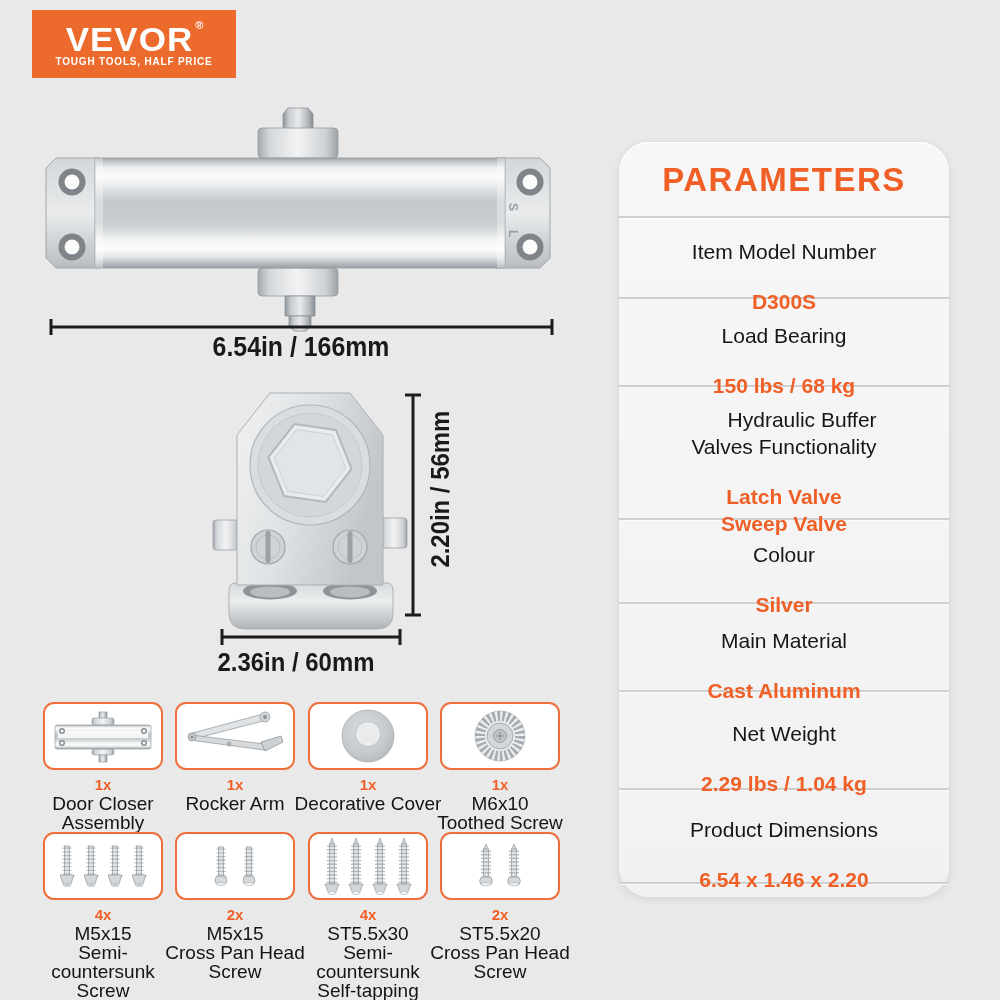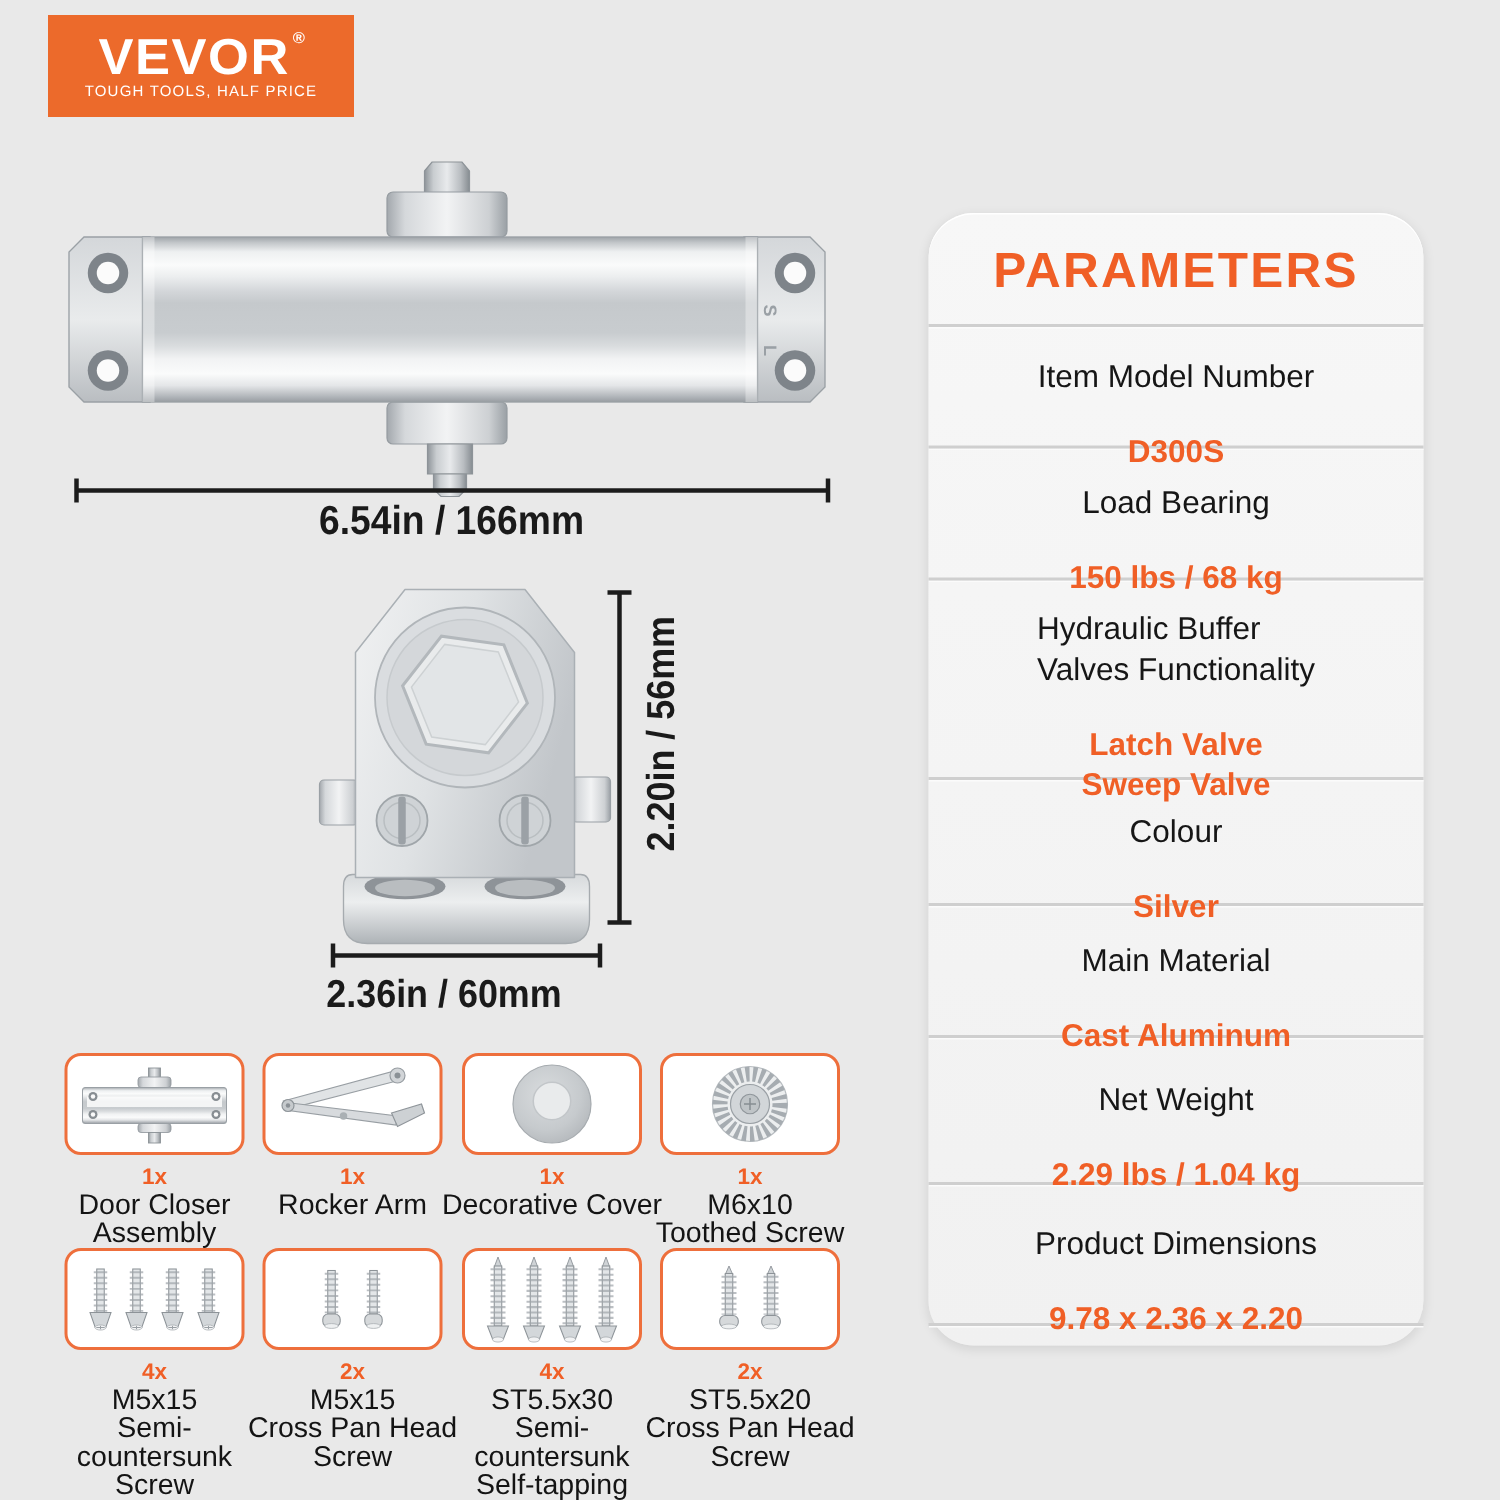--- a/index.html
+++ b/index.html
@@ -5,21 +5,21 @@
   html,body{margin:0;padding:0;}
   body{background:#e9e9e9;font-family:"Liberation Sans",sans-serif;}
   .stage{position:relative;width:1000px;height:1000px;background:#e9e9e9;overflow:hidden;}
 
   
   .logo{position:absolute;left:32px;top:10px;width:204px;height:68px;background:#ec6a2b;
         display:flex;flex-direction:column;align-items:center;justify-content:center;}
   .logo-brand{color:#fff;font-weight:bold;font-size:35px;line-height:34px;letter-spacing:1px;
               transform:scaleY(.96);white-space:nowrap;}
   .logo-reg{font-size:11px;vertical-align:top;position:relative;top:-14px;left:2px;font-weight:bold;}
-  .logo-tagline{color:#fff;font-weight:normal;font-size:10px;letter-spacing:.8px;margin-top:0;white-space:nowrap;}
+  .logo-tagline{color:#fff;font-weight:bold;font-size:10px;letter-spacing:.8px;margin-top:0;white-space:nowrap;}
 
   
   .dim{position:absolute;color:#1a1a1a;font-weight:bold;white-space:nowrap;text-align:center;}
   .dim-top{left:151px;top:332px;width:300px;font-size:27px;transform:scaleX(.92);}
   .dim-bottom{left:196px;top:647px;width:200px;font-size:26px;transform:scaleX(.92);}
   .dim-vert{left:360px;top:479px;width:160px;height:30px;font-size:26px;line-height:30px;
             transform:rotate(-90deg) scaleX(.92);}
 
   
   .part{position:absolute;width:150px;display:flex;flex-direction:column;align-items:center;}
@@ -29,21 +29,21 @@
   .part-name{margin-top:1px;font-size:19px;line-height:19px;color:#141414;text-align:center;white-space:pre-line;}
 
   
   .panel{position:absolute;left:619px;top:142px;width:330px;height:755px;border-radius:30px;
          background:linear-gradient(180deg,#f7f7f7,#f1f1f1);
          box-shadow:0 2px 8px rgba(0,0,0,.10), inset 0 1px 0 #ffffff;}
   .panel-title{height:74px;line-height:76px;text-align:center;color:#f05f26;font-weight:bold;
                font-size:33px;letter-spacing:1.5px;}
   .prow{display:flex;flex-direction:column;align-items:center;justify-content:center;
         border-top:2px solid #cfcfcf;box-shadow:inset 0 1px 0 #fbfbfb;box-sizing:border-box;}
-  .plabel{font-size:21px;line-height:27px;color:#161616;text-align:left;white-space:pre-line;margin-top:37px;}
+  .plabel{font-size:21px;line-height:27px;color:#161616;text-align:right;white-space:pre-line;margin-top:37px;}
   .pvalue{font-size:21px;line-height:27px;font-weight:bold;color:#f05f26;text-align:center;white-space:pre-line;margin-top:23px;}
   .panel-footer{border-top:2px solid #cfcfcf;box-shadow:inset 0 1px 0 #fbfbfb;height:18px;}
 
   svg{display:block;}
   .abs{position:absolute;}
 </style>
 </head>
 <body>
 
 <div class="stage">
@@ -369,18 +369,18 @@
     <div class="prow" style="height:88px">
       <div class="plabel">Main Material</div>
       <div class="pvalue">Cast Aluminum</div>
     </div>
     <div class="prow" style="height:98px">
       <div class="plabel">Net Weight</div>
       <div class="pvalue">2.29 lbs / 1.04 kg</div>
     </div>
     <div class="prow" style="height:94px">
       <div class="plabel">Product Dimensions</div>
-      <div class="pvalue">9.78 x 2.36 x 2.20</div>
+      <div class="pvalue">6.54 x 1.46 x 2.20</div>
     </div>
     <div class="panel-footer"></div>
   </div>
 
 </div>
 
 </body></html>

